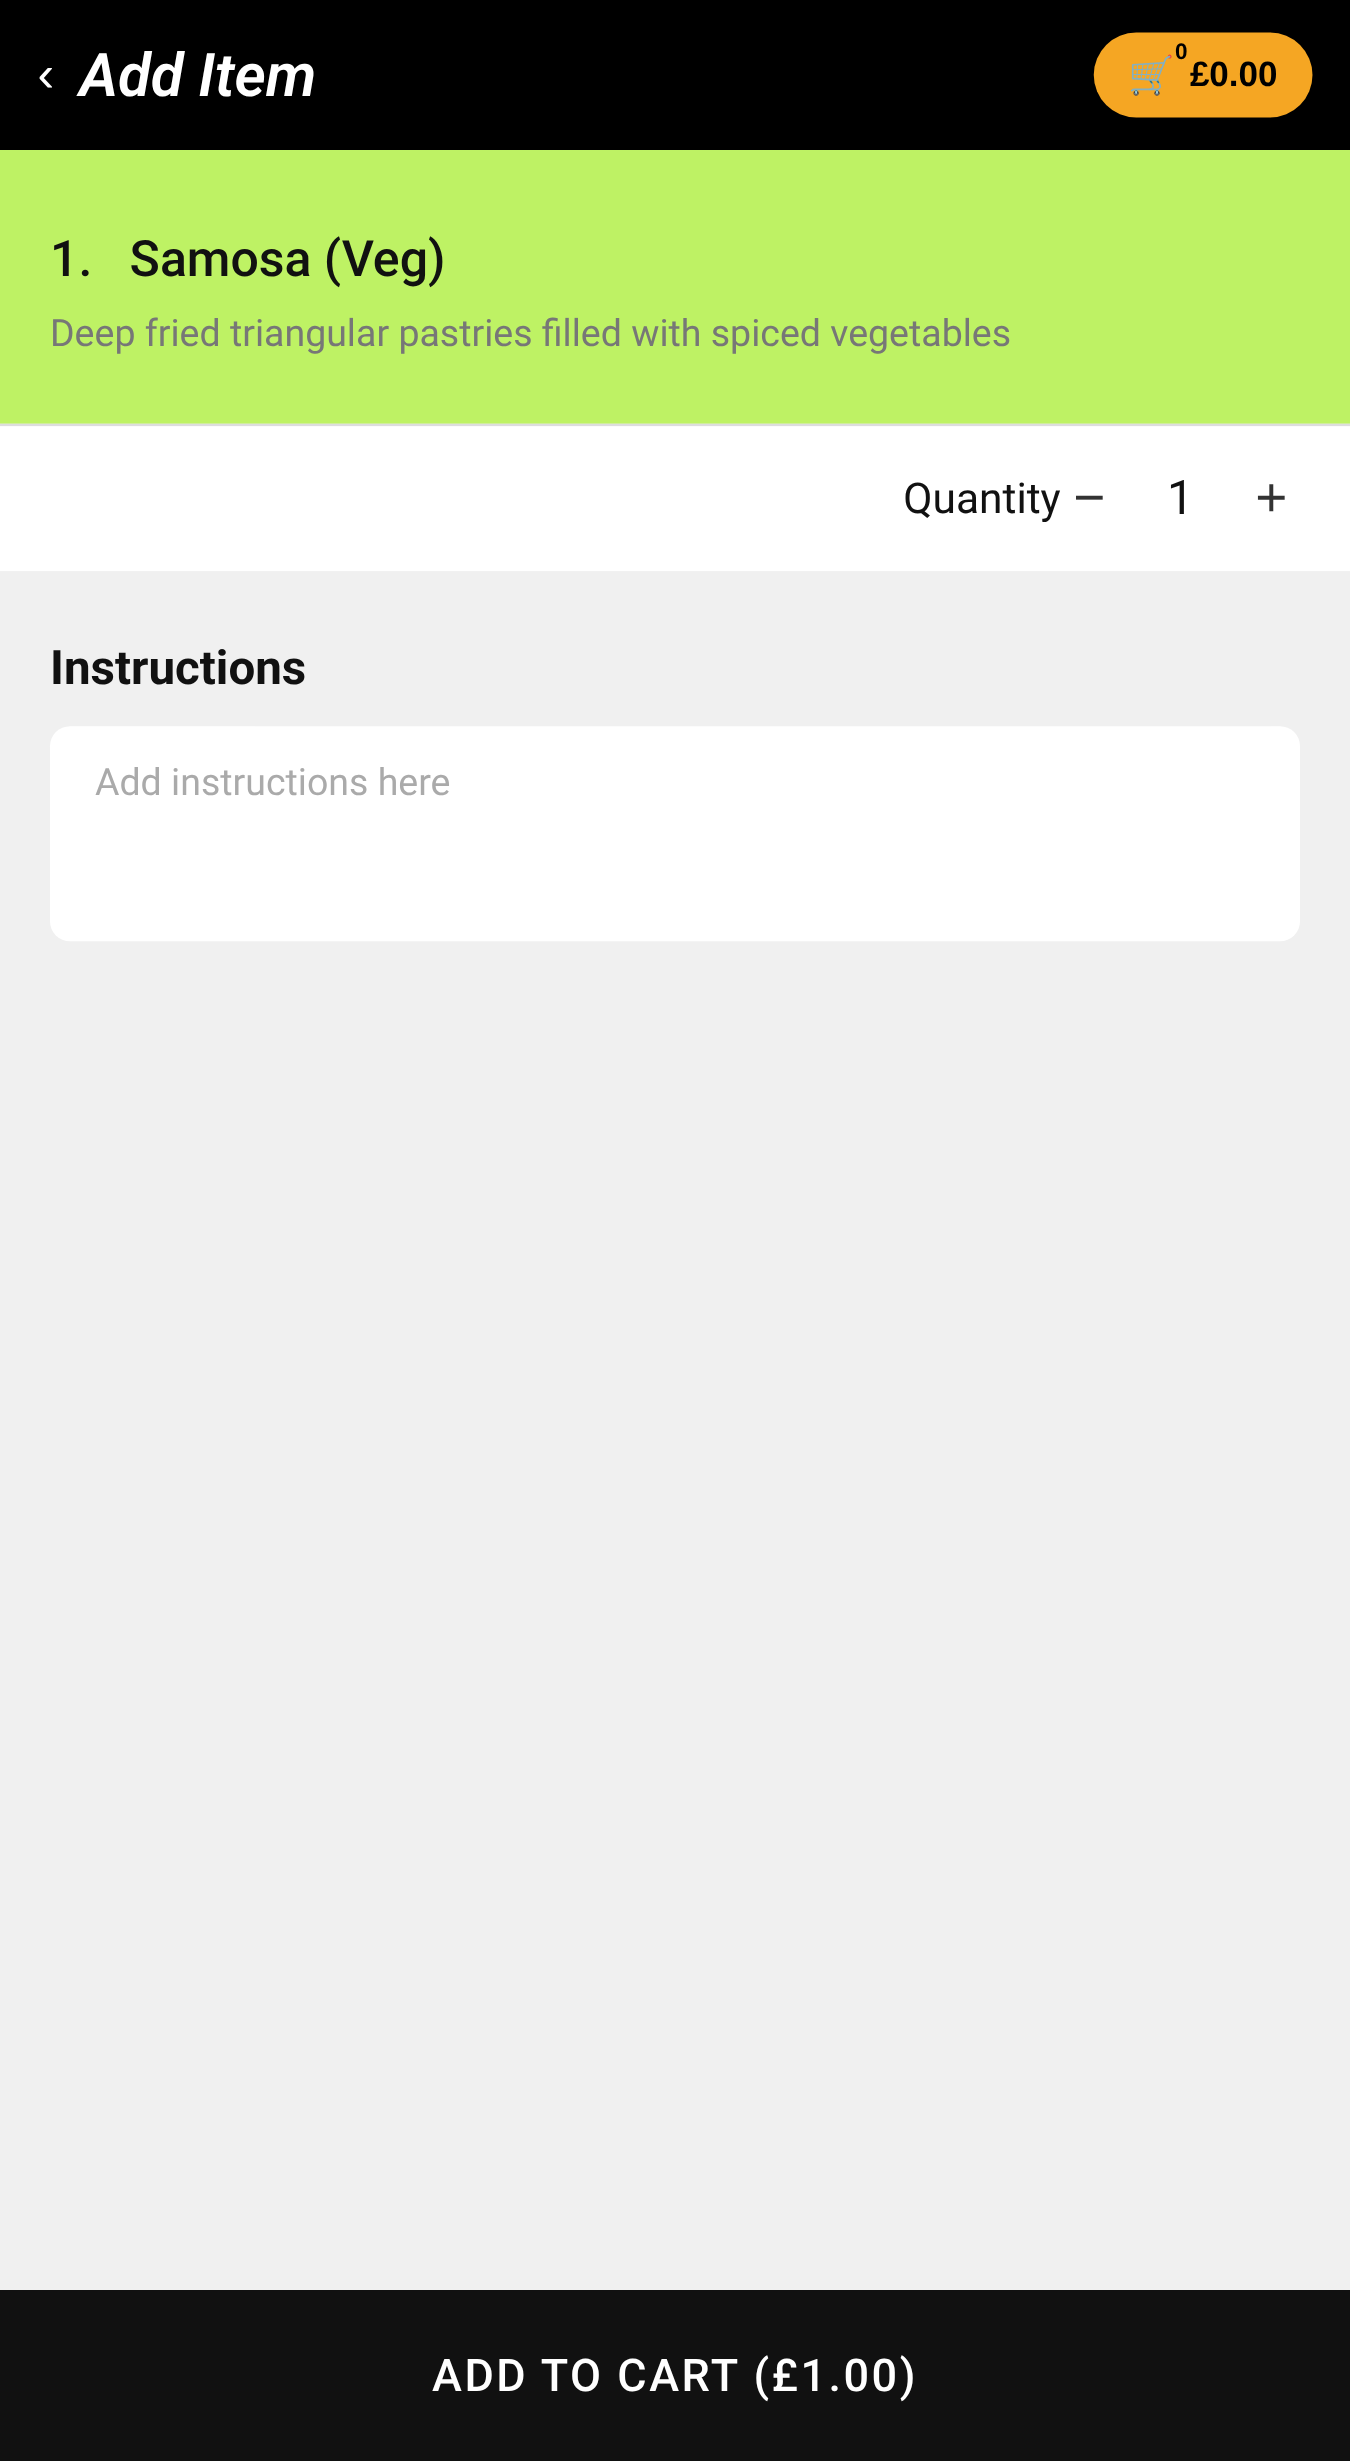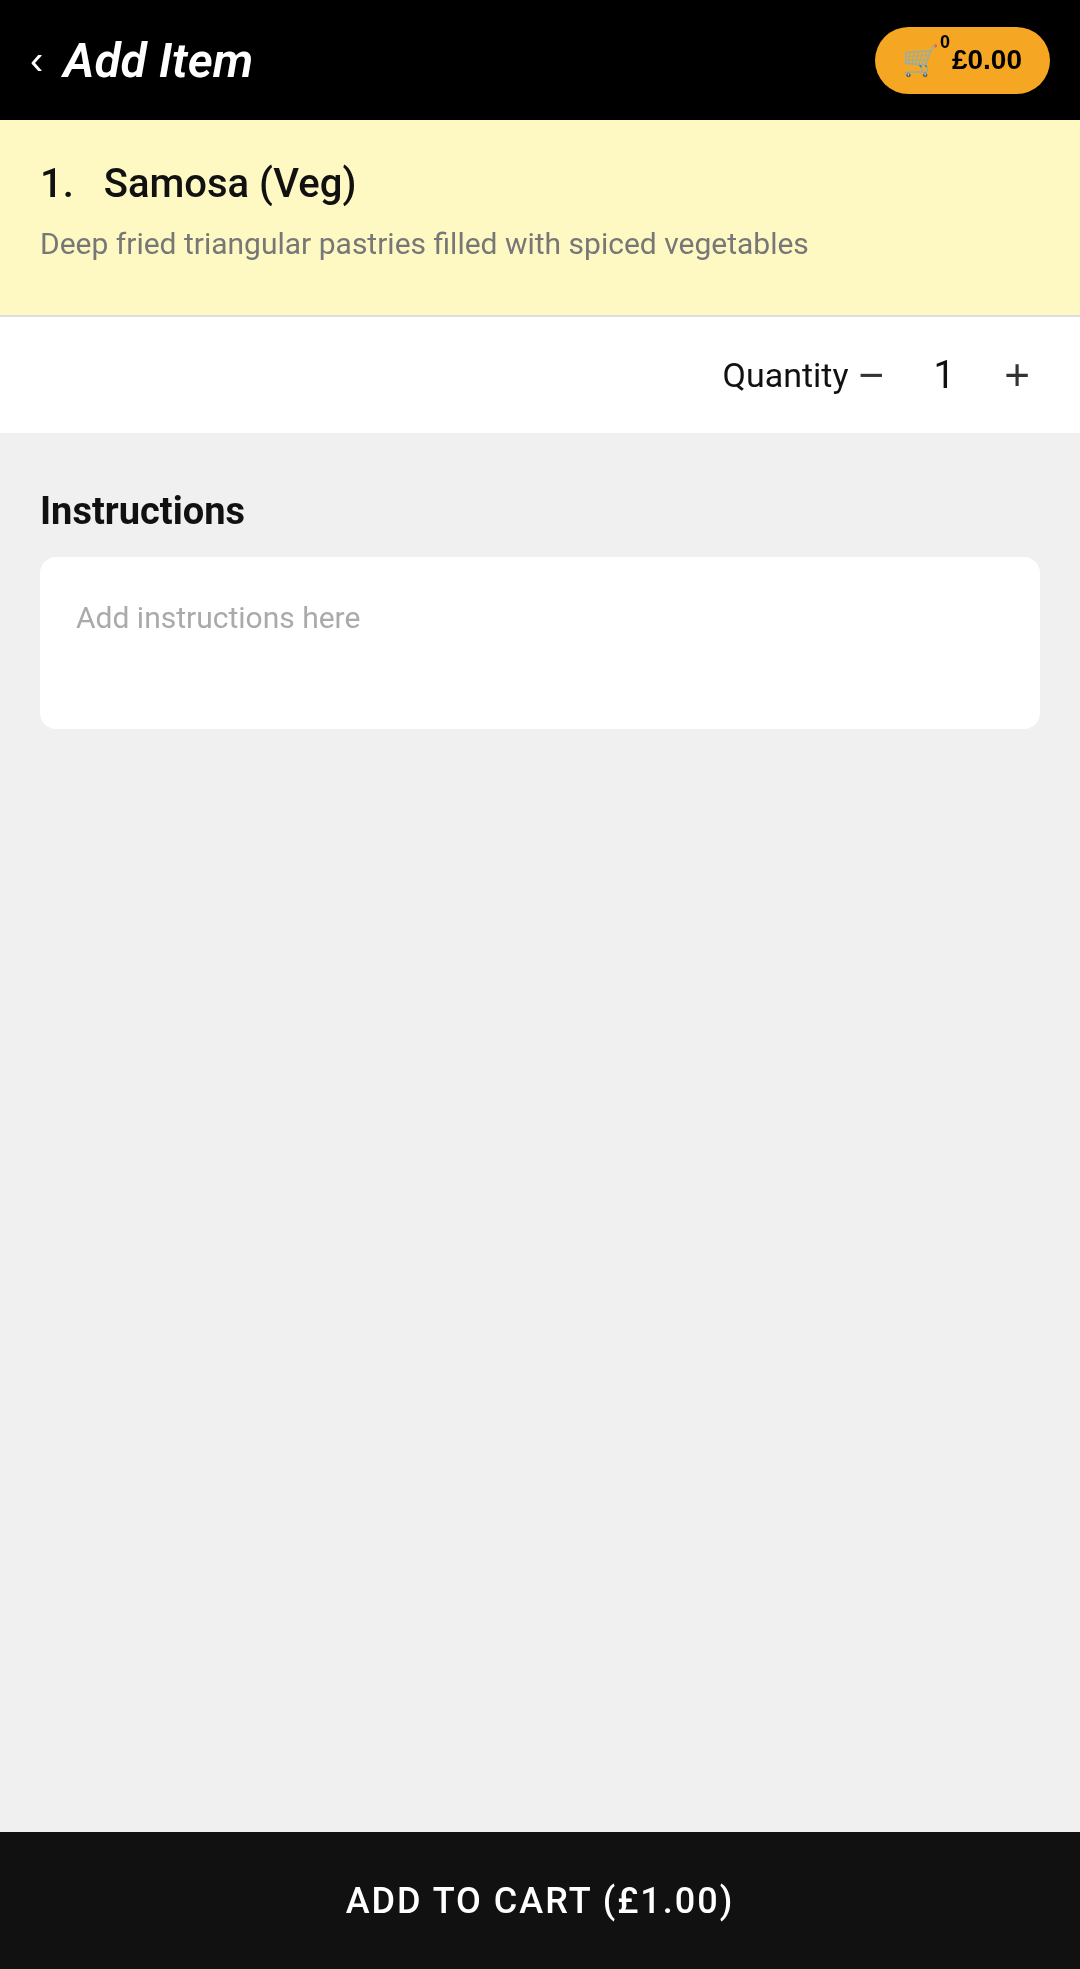--- a/index.html
+++ b/index.html
@@ -90,22 +90,22 @@
     }
 
     .cart-price {
       color: #000;
       font-size: 28px;
       font-weight: 700;
     }
 
     
     .item-info-section {
-      background: #fef9c3;
-      padding: 40px 40px 50px 40px;
+      background: #bef264;
+      padding: 64px 40px 50px 40px;
     }
 
     .item-name {
       font-size: 40px;
       font-weight: 500;
       color: #111;
       margin-bottom: 16px;
     }
 
     .item-description {
@@ -173,21 +173,21 @@
       font-weight: 700;
       color: #111;
       margin-bottom: 24px;
     }
 
     .instructions-input {
       background: #fff;
       border: none;
       border-radius: 16px;
       width: 100%;
-      padding: 43px 36px;
+      padding: 28px 36px;
       font-size: 30px;
       color: #15803d;
       resize: none;
       height: 172px;
       outline: none;
       font-family: inherit;
     }
 
     .instructions-input::placeholder {
       color: #aaa;

